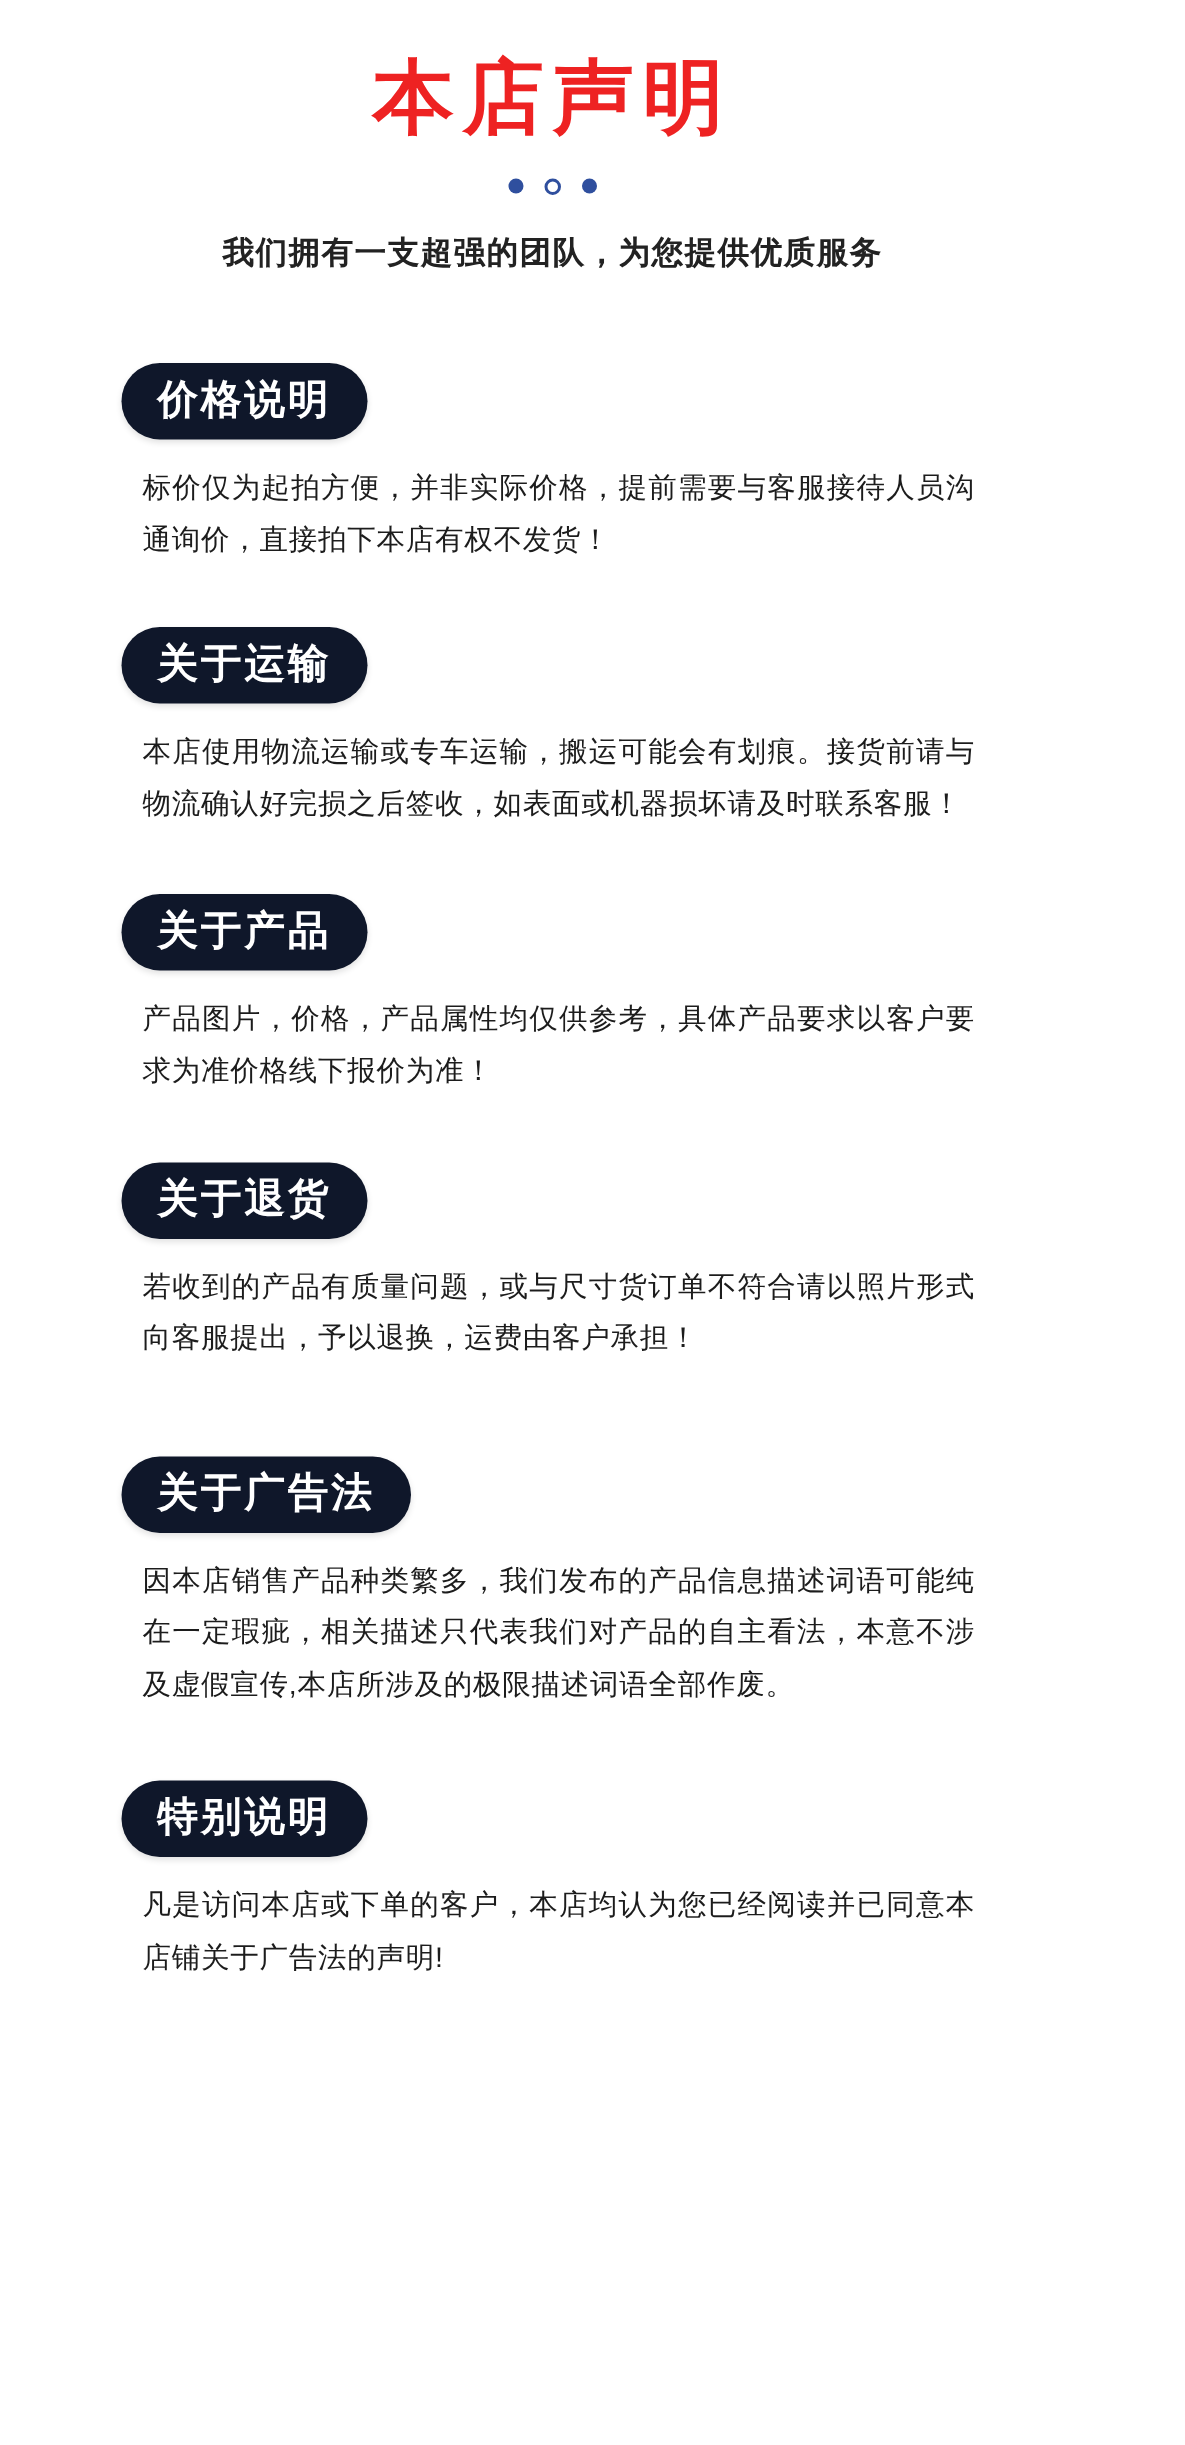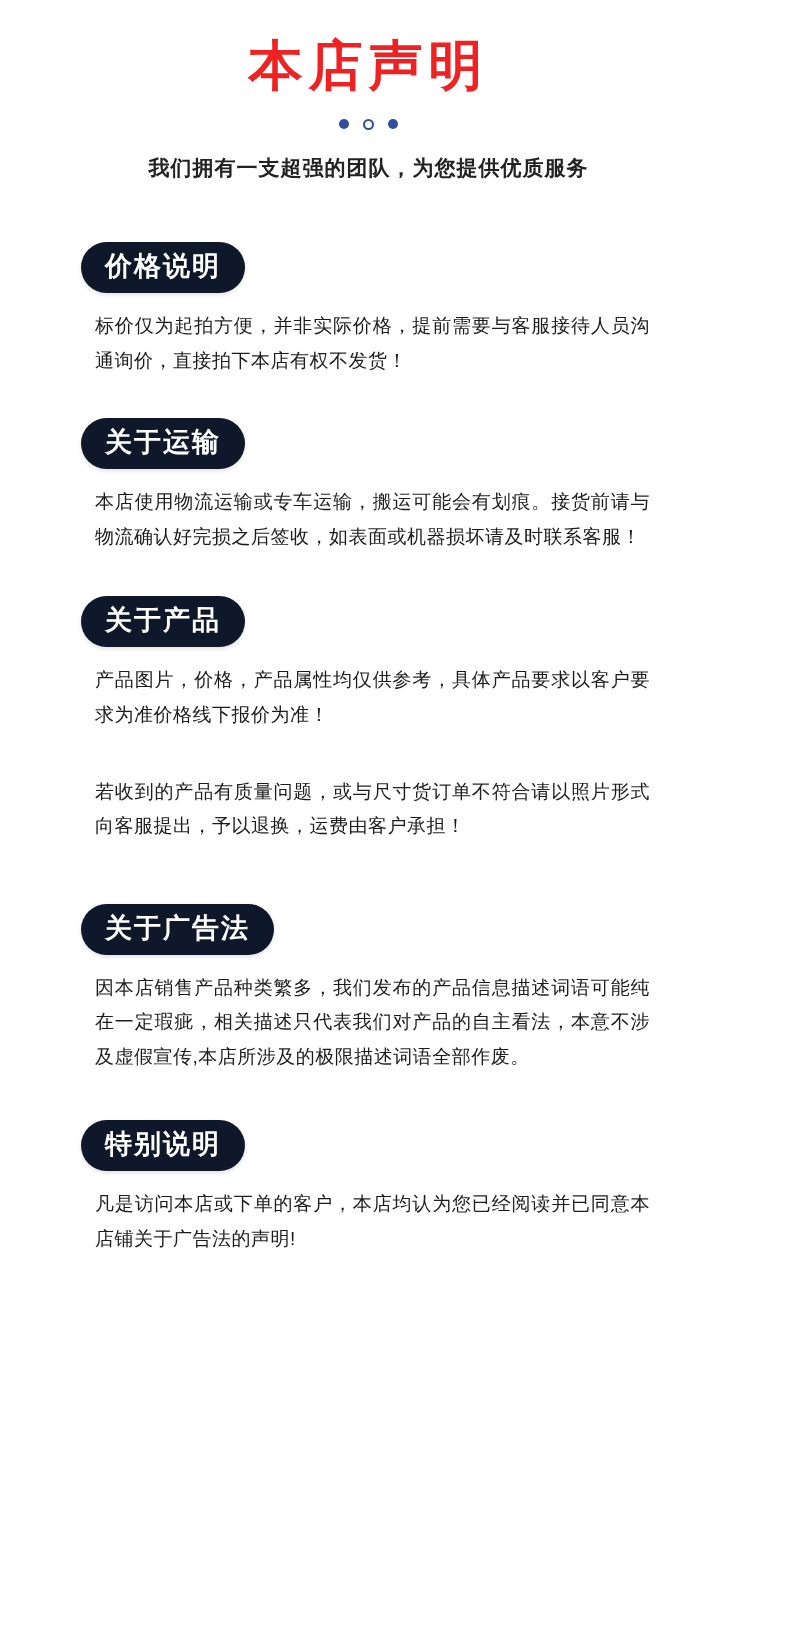--- a/index.html
+++ b/index.html
@@ -133,20 +133,21 @@
       <span class="pill">关于运输</span>
       <p class="body-text">本店使用物流运输或专车运输，搬运可能会有划痕。接货前请与物流确认好完损之后签收，如表面或机器损坏请及时联系客服！</p>
     </div>
 
     <div class="section section-product">
       <span class="pill">关于产品</span>
       <p class="body-text">产品图片，价格，产品属性均仅供参考，具体产品要求以客户要求为准价格线下报价为准！</p>
     </div>
 
     <div class="section section-return">
+      <span class="pill">关于退货</span>
       <p class="body-text">若收到的产品有质量问题，或与尺寸货订单不符合请以照片形式向客服提出，予以退换，运费由客户承担！</p>
     </div>
 
     <div class="section section-ad">
       <span class="pill">关于广告法</span>
       <p class="body-text">因本店销售产品种类繁多，我们发布的产品信息描述词语可能纯在一定瑕疵，相关描述只代表我们对产品的自主看法，本意不涉及虚假宣传,本店所涉及的极限描述词语全部作废。</p>
     </div>
 
     <div class="section section-special">
       <span class="pill">特别说明</span>

